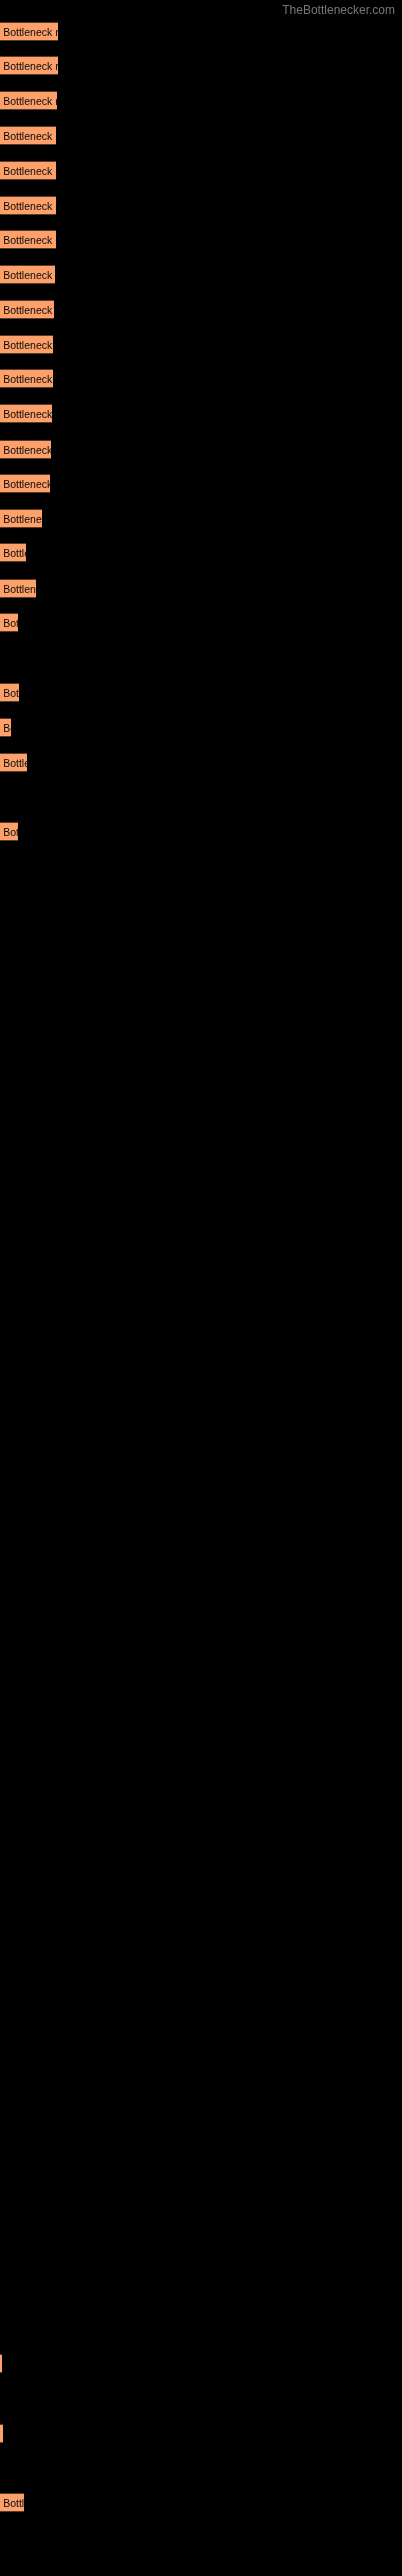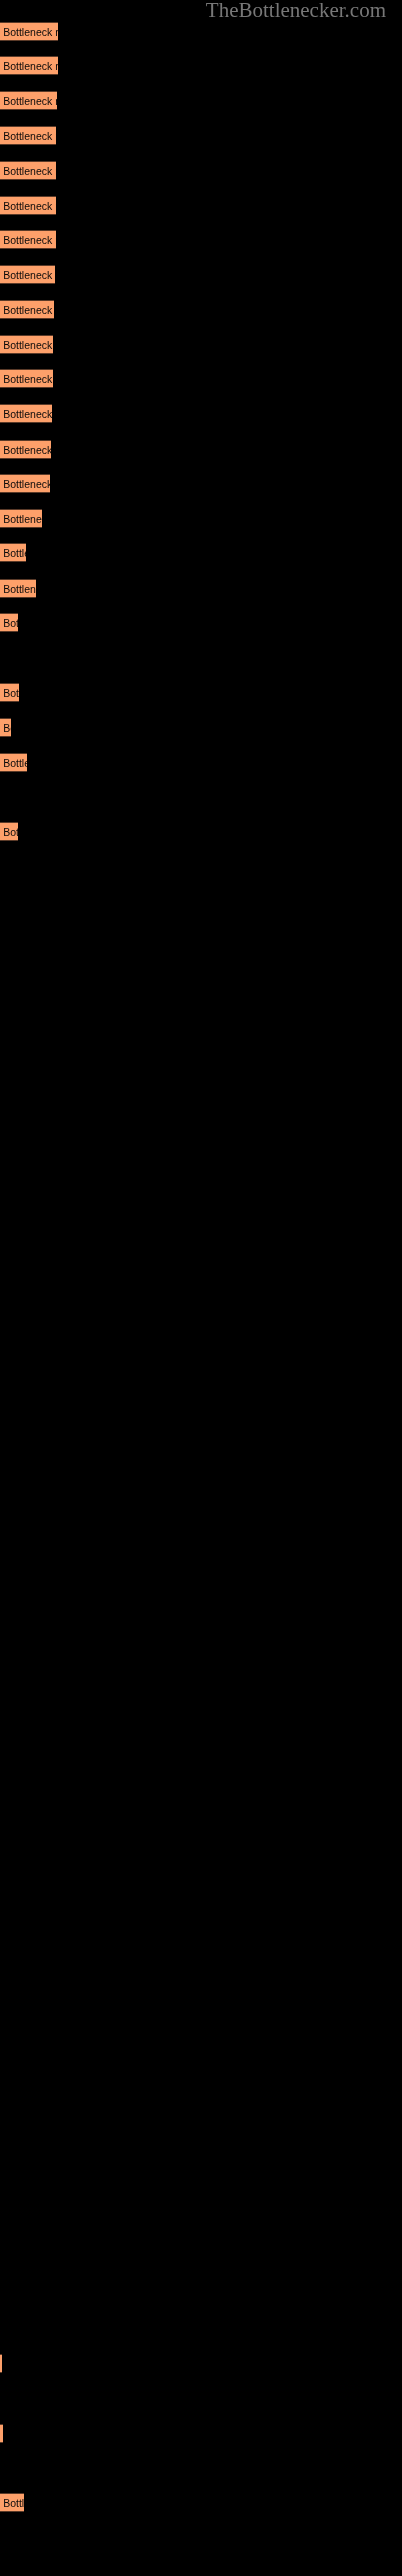--- a/index.html
+++ b/index.html
@@ -15,28 +15,28 @@
     overflow: hidden;
   }
   #chart-root {
     position: relative;
     width: 403px;
     height: 2576px;
     background: #000000;
   }
   #site-title {
     position: absolute;
-    right: 17px;
+    right: 8px;
     top: 0.8px;
-    font-size: 21px;
+    font-size: 12px;
     line-height: 19.3px;
     color: #777777;
     white-space: nowrap;
     letter-spacing: 0px;
-    font-family: Liberation Serif, serif;
+    font-family: Liberation Sans, sans-serif;
   }
   #plot-area {
     position: absolute;
     left: 0;
     top: 0;
     width: 403px;
     height: 2576px;
   }
   .bar-row {
     position: absolute;

